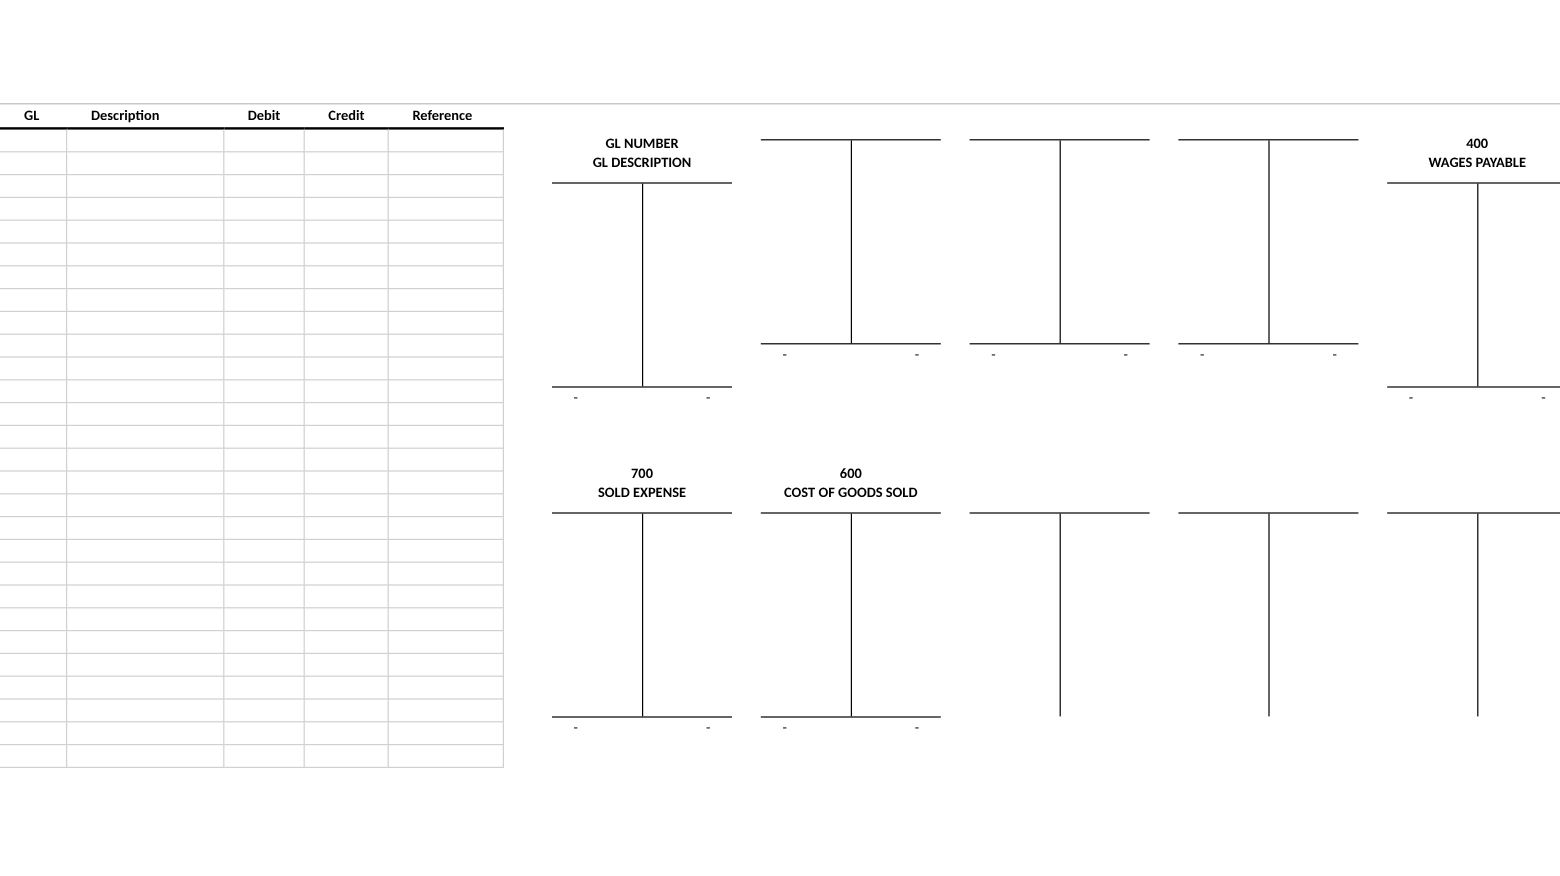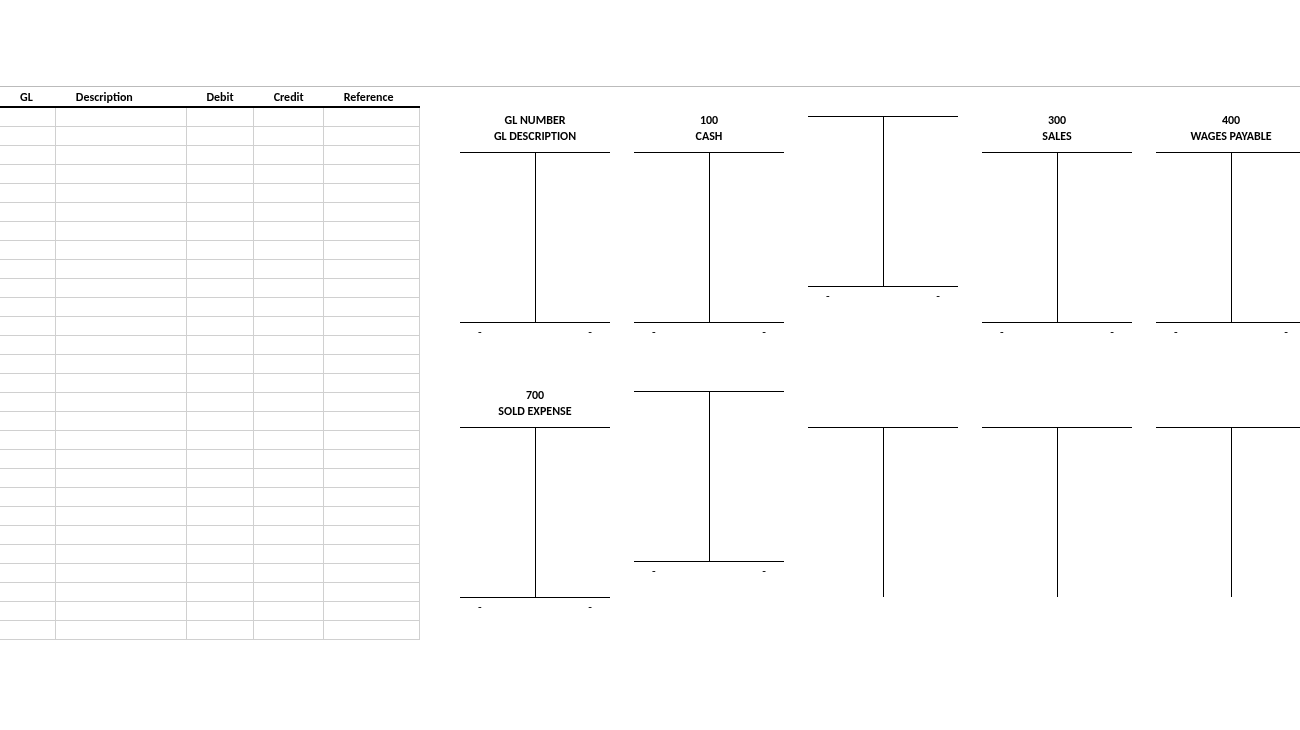--- a/index.html
+++ b/index.html
@@ -329,46 +329,38 @@
         </div>
         <div class="t-body">
           <div class="t-stem"></div>
         </div>
         <div class="t-foot">
           <span>-</span>
           <span>-</span>
         </div>
       </div>
       <div class="t-acct">
-        <div class="t-header">
-          <div>100</div>
-          <div>CASH</div>
-        </div>
-        <div class="t-body">
-          <div class="t-stem"></div>
-        </div>
-        <div class="t-foot">
-          <span>-</span>
-          <span>-</span>
-        </div>
-      </div>
-      <div class="t-acct">
-        <div class="t-body">
-          <div class="t-stem"></div>
-        </div>
-        <div class="t-foot">
-          <span>-</span>
-          <span>-</span>
-        </div>
-      </div>
-      <div class="t-acct">
-        <div class="t-header">
-          <div>300</div>
-          <div>SALES</div>
-        </div>
+        <div class="t-body">
+          <div class="t-stem"></div>
+        </div>
+        <div class="t-foot">
+          <span>-</span>
+          <span>-</span>
+        </div>
+      </div>
+      <div class="t-acct">
+        <div class="t-body">
+          <div class="t-stem"></div>
+        </div>
+        <div class="t-foot">
+          <span>-</span>
+          <span>-</span>
+        </div>
+      </div>
+      <div class="t-acct">
         <div class="t-body">
           <div class="t-stem"></div>
         </div>
         <div class="t-foot">
           <span>-</span>
           <span>-</span>
         </div>
       </div>
       <div class="t-acct">
         <div class="t-header">
@@ -392,20 +384,24 @@
         </div>
         <div class="t-body">
           <div class="t-stem"></div>
         </div>
         <div class="t-foot">
           <span>-</span>
           <span>-</span>
         </div>
       </div>
       <div class="t-acct">
+        <div class="t-header">
+          <div>600</div>
+          <div>COST OF GOODS SOLD</div>
+        </div>
         <div class="t-body">
           <div class="t-stem"></div>
         </div>
         <div class="t-foot">
           <span>-</span>
           <span>-</span>
         </div>
       </div>
       <div class="t-acct blank">
         <div class="t-header">

